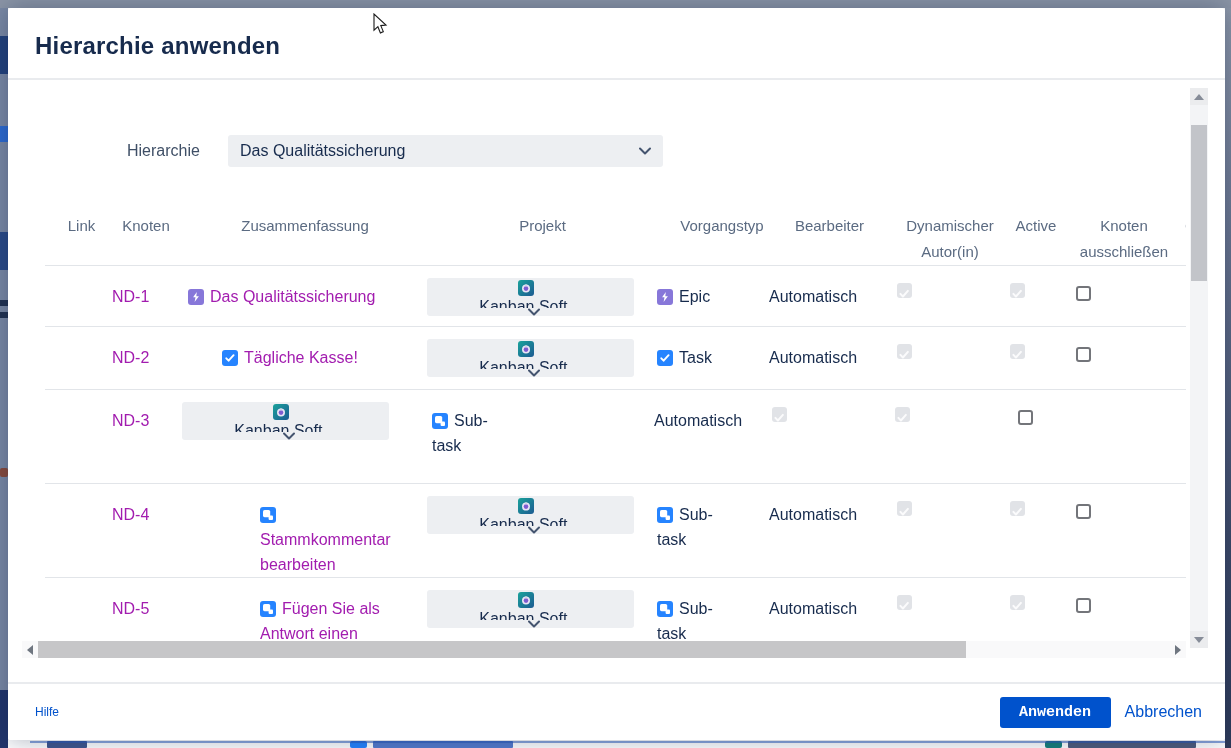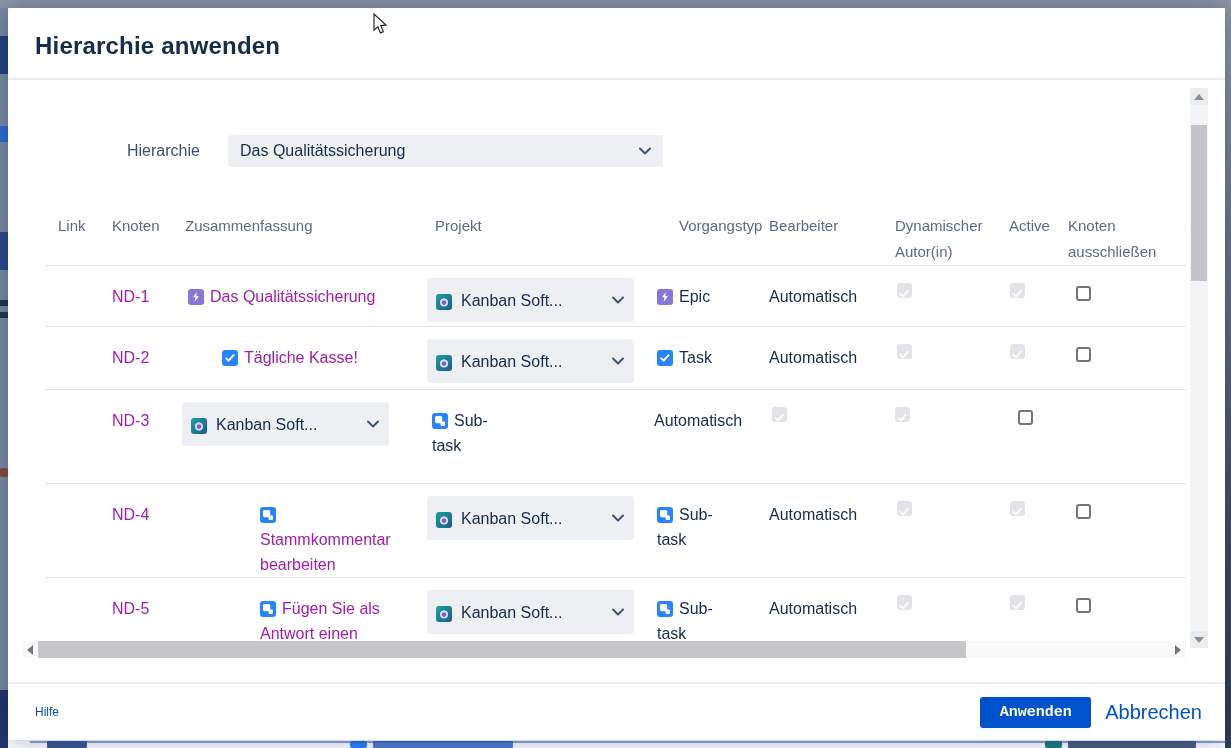--- a/index.html
+++ b/index.html
@@ -39,40 +39,40 @@
   .hier-label { position:absolute; left:119px; top:134px; font-size:16px; color:#3f4f66; }
   .select { display:flex; align-items:center; background:#edeff2; border-radius:3px; cursor:pointer; }
   .select .sel-text { font-size:16px; color:#172b4d; white-space:nowrap; overflow:hidden; }
   .hier-select { position:absolute; left:220px; top:127px; width:435px; height:32px; padding:0 12px; }
   .hier-select .sel-text { flex:1; }
   .chev { flex:none; margin-left:8px; display:flex; }
 
   
   .table-wrap { position:absolute; left:37px; top:197px; width:1141px; height:435px; overflow:hidden; }
   .grid { display:grid; grid-template-columns:60px 75px 245px 225px 115px 125px 115px 58px 117px 6px; }
-  .thead { height:61px; border-bottom:1px solid #e2e5e9; }
+  .thead { height:61px; border-bottom:1px solid #e2e5e9;text-align:center; }
   .th { font-size:15px; color:#5b6b82; line-height:26px; padding-top:8px; overflow:hidden; }
   .th.h1 { padding-left:13px; } .th.h2 { padding-left:7px; } .th.h3 { padding-left:5px; }
   .th.h4 { padding-left:10px; } .th.h5 { padding-left:29px; } .th.h6 { padding-left:4px; }
   .th.h7 { padding-left:5px; } .th.h8 { padding-left:4px; } .th.h9 { padding-left:5px; }
   .th.h10 { padding-left:5px; white-space:nowrap; }
 
   .trow { border-bottom:1px solid #e2e5e9; }
   .trow.r1 { height:61px; } .trow.r2 { height:63px; }
   .trow.r3, .trow.r4 { height:94px; } .trow.r5 { height:94px; }
   .cell { padding-top:18px; font-size:16px; color:#172b4d; line-height:25px; }
   a.lnk { color:#a21caf; text-decoration:none; cursor:pointer; }
   .c2 { padding-left:7px; }
   .c3 { padding-left:8px; }
   .sum { display:inline-block; }
   .ind0 .sum { width:220px; } .ind1 { padding-left:42px; } .ind1 .sum { width:198px; }
   .ind2 { padding-left:80px; } .ind2 .sum { width:130px; }
   .ic { display:inline-block; width:16px; height:16px; vertical-align:-3px; margin-right:6px; }
   .c4 { padding-top:12px; }
-  .proj-select { margin-left:2px; width:207px; height:44px; padding:0 10px 0 9px; }
+  .proj-select { margin-left:2px; width:207px; height:38px; padding:0 10px 0 9px;flex-direction:column; }
   .proj-select .avatar { flex:none; width:16px; height:16px; margin-right:9px; }
   .proj-select .sel-text { flex:1; }
   .c5 { padding-left:7px;text-decoration:underline; }
   .type-inner { display:inline-block; width:64px; }
   .c6 { padding-left:4px; }
   .c7 .cb { margin-left:7px; } .c8 .cb { margin-left:5px; } .c9 .cb { margin-left:13px; }
   .c7, .c8, .c9 { padding-top:17px; }
   .cb { display:inline-block; width:15px; height:15px; border-radius:3px; }
   .cb.on { background:#e1e3e7; }
   .cb.off { background:#fff; border:2px solid #73757a; cursor:pointer; }
@@ -91,21 +91,21 @@
   .hthumb { margin-left:0; width:928px; height:17px; background:#c6c6c8; cursor:pointer; }
   .htrack-rest { flex:1; }
 
   
   .dlg-footer { position:absolute; left:0; bottom:0; width:100%; height:58px; border-top:2px solid #e9ebee;
     display:flex; align-items:center; padding:0 23px 0 27px; background:#fff; }
   .help-link { font-size:12px; color:#0052cc; text-decoration:none; cursor:pointer; }
   .foot-spacer { flex:1; }
   .btn-primary { width:111px; height:31px; background:#0052cc; color:#fff; border:none; border-radius:3px;
     font-family:Liberation Mono, monospace; font-size:15px; font-weight:700; cursor:pointer; }
-  .cancel-link { margin-left:14px; font-size:20px; color:#0052cc; text-decoration:none; cursor:pointer;text-align:center; }
+  .cancel-link { margin-left:14px; font-size:16px; color:#0052cc; text-decoration:none; cursor:pointer;text-align:center; }
 
   .cursor { position:absolute; left:373px; top:13px; pointer-events:none; }
 </style>
 </head>
 <body>
 
 <svg width="0" height="0" style="position:absolute">
   <defs>
     <linearGradient id="pav" x1="0" y1="0" x2="1" y2="1">
       <stop offset="0" stop-color="#1aa39b"></stop>

